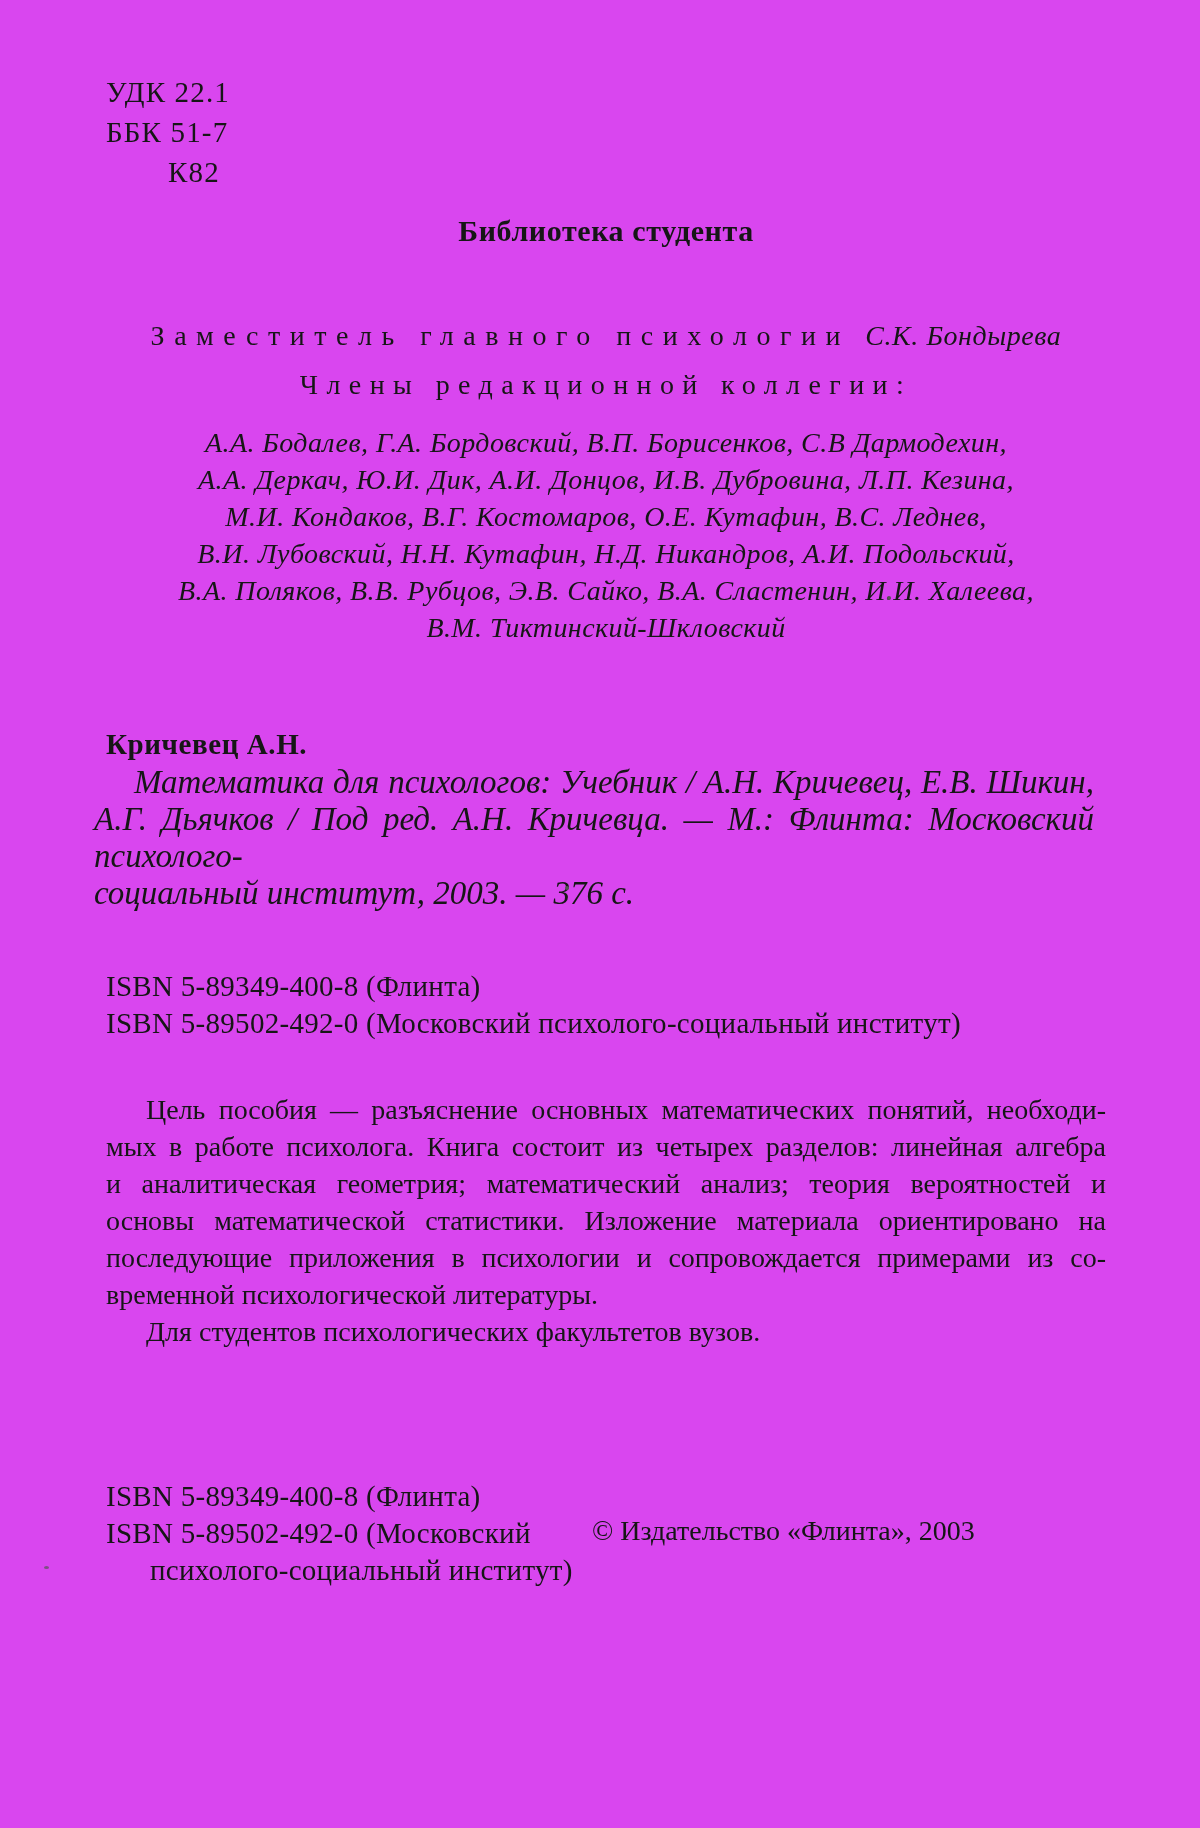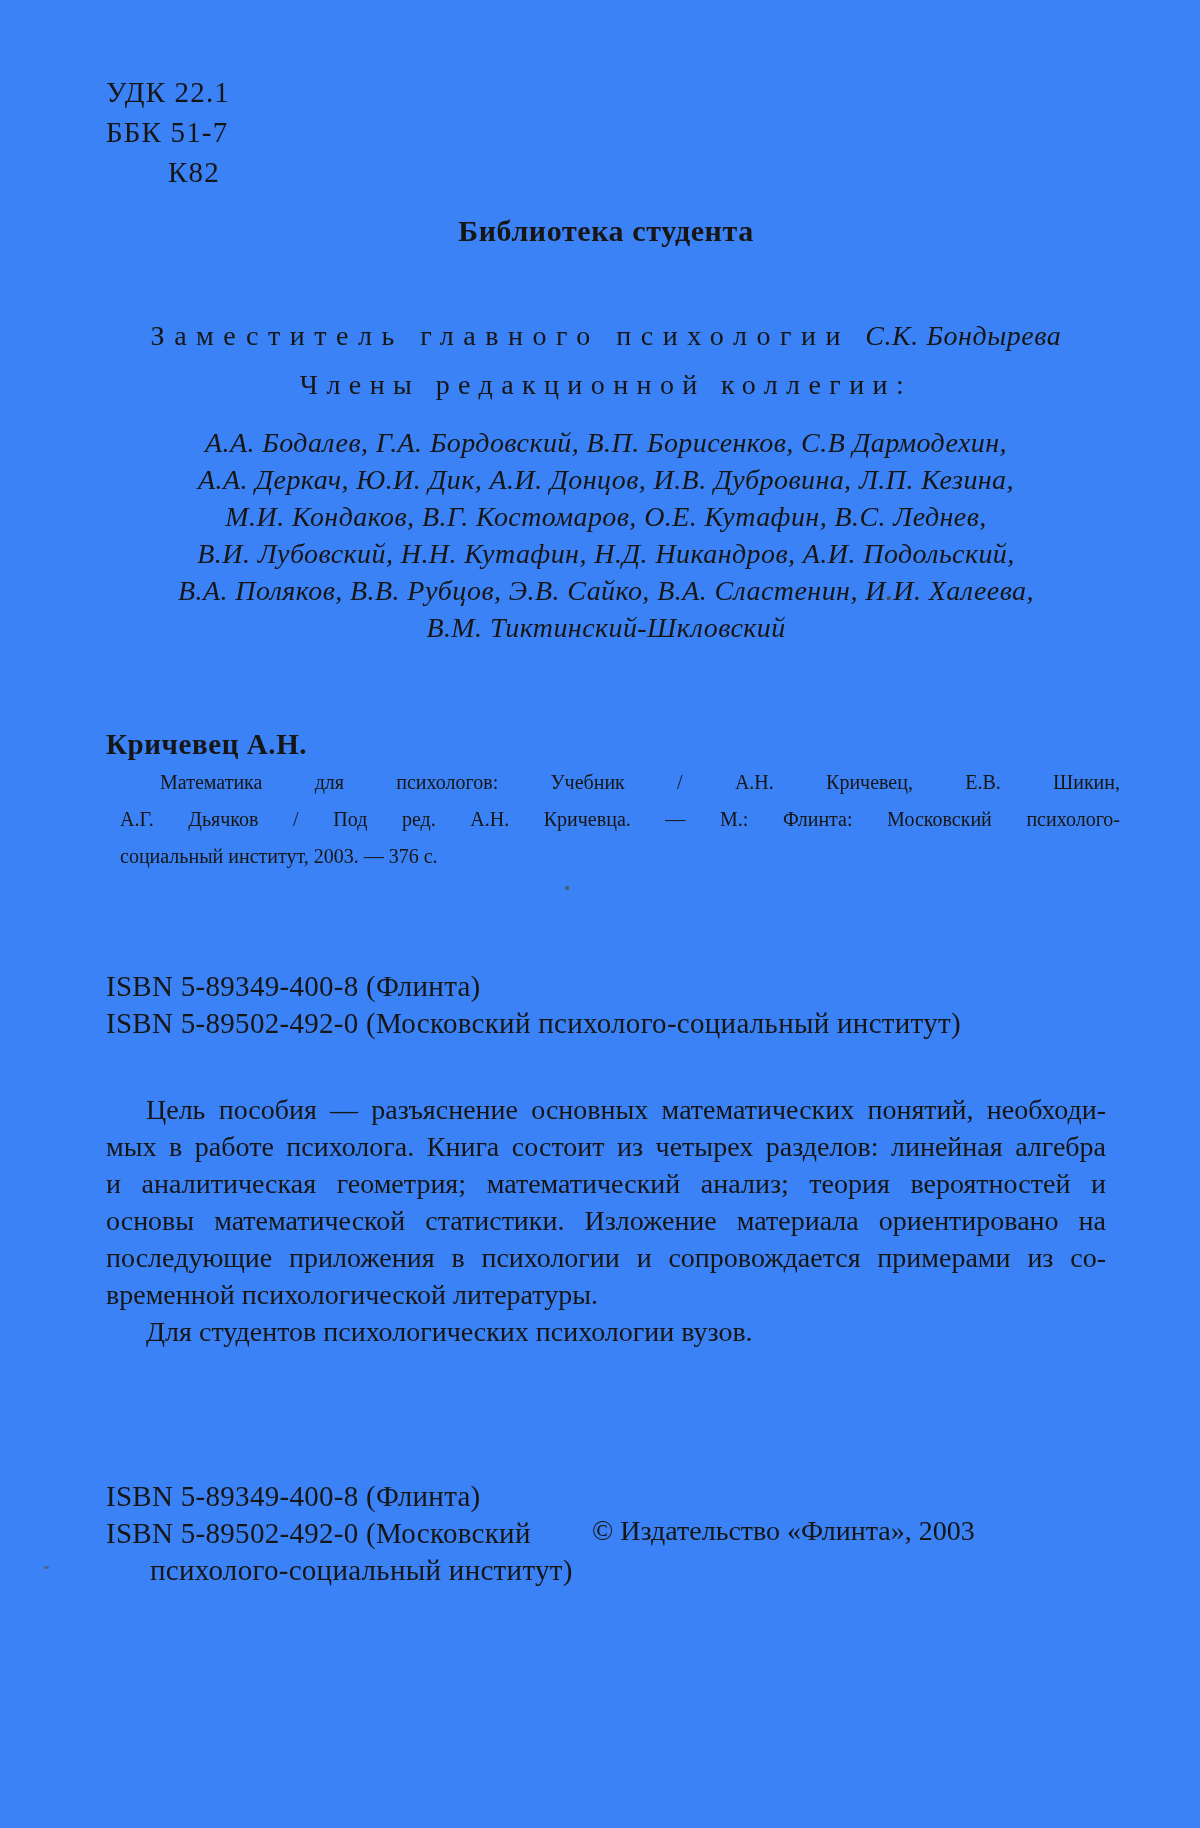--- a/index.html
+++ b/index.html
@@ -4,21 +4,21 @@
 <style>
   html, body {
     margin: 0;
     padding: 0;
     background: #ffffff;
   }
   .page {
     position: relative;
     width: 1200px;
     height: 1828px;
-    background: #3b82f6;
+    background: #d946ef;
     color: #161616;
     font-family: "Liberation Serif", "DejaVu Serif", serif;
     overflow: hidden;
   }
   .abs { position: absolute; }
 
   
   .codes {
     left: 106px;
     top: 72px;
@@ -70,25 +70,26 @@
 
   
   .author-heading {
     left: 106px;
     top: 728px;
     font-weight: bold;
     font-size: 29px;
     letter-spacing: 0.02em;
   }
   .bib {
-    left: 120px;
+    left: 94px;
     top: 764px;
     width: 1000px;
-    font-size: 20px;
-    line-height: 37px;
+    font-size: 33px;
+    line-height: 37px;
+    font-style: italic;
   }
   .jline { text-align: justify; text-align-last: justify; }
   .jline-first { text-indent: 40px; }
   .jline-last { text-align: left; text-align-last: left; }
 
   .isbn-mid {
     left: 106px;
     top: 968px;
     font-size: 29px;
     line-height: 37px;
@@ -172,21 +173,21 @@
     <div>ISBN 5-89502-492-0 (Московский психолого-социальный институт)</div>
   </div>
 
   <div class="abs annotation">
     <div class="jline jline-first">Цель пособия — разъяснение основных математических понятий, необходи-</div>
     <div class="jline">мых в работе психолога. Книга состоит из четырех разделов: линейная алгебра</div>
     <div class="jline">и аналитическая геометрия; математический анализ; теория вероятностей и</div>
     <div class="jline">основы математической статистики. Изложение материала ориентировано на</div>
     <div class="jline">последующие приложения в психологии и сопровождается примерами из со-</div>
     <div class="jline jline-last">временной психологической литературы.</div>
-    <div class="audience">Для студентов психологических психологии вузов.</div>
+    <div class="audience">Для студентов психологических факультетов вузов.</div>
   </div>
 
   <div class="abs bottom-isbn">
     <div>ISBN 5-89349-400-8 (Флинта)</div>
     <div>ISBN 5-89502-492-0 (Московский</div>
     <div class="cont-indent">психолого-социальный институт)</div>
   </div>
 
   <div class="abs copyright">© Издательство «Флинта», 2003</div>
 

